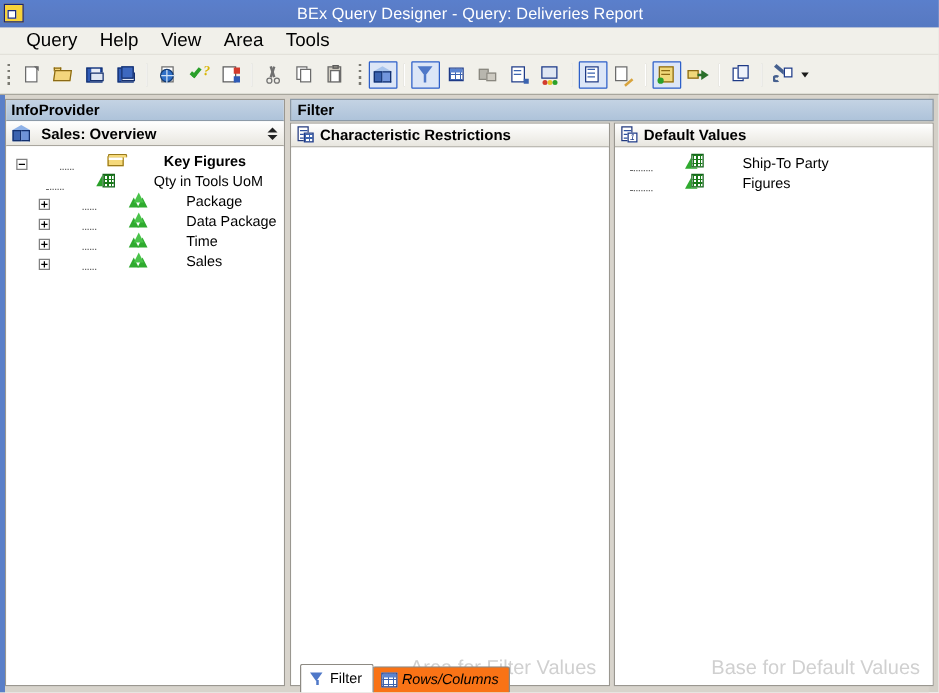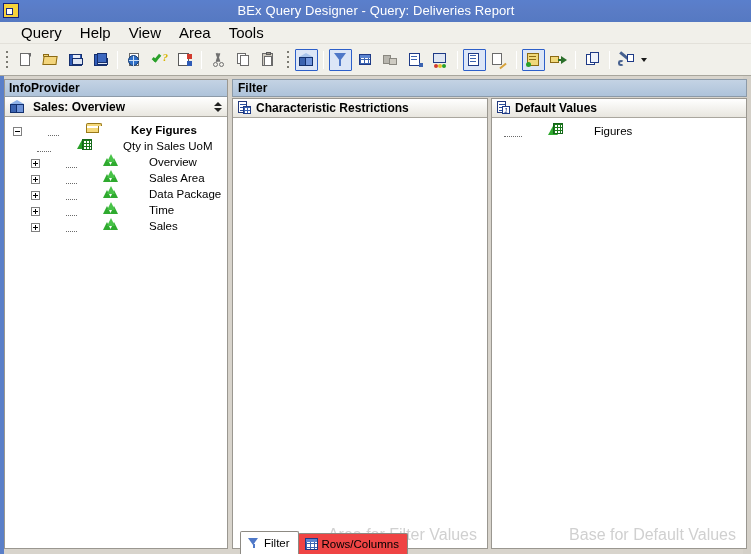--- a/index.html
+++ b/index.html
@@ -389,21 +389,21 @@
     padding: 0 8px 0 6px;
     font-size: 11.5px;
     border: 1px solid #8d8a83;
     border-bottom: none;
     margin-right: -1px;
     cursor: default;
     white-space: nowrap;
     border-radius: 2px 2px 0 0;
   }
   .tab.active { background: #ffffff; color: #000; height: 23px; z-index: 2; }
-  .tab.inactive { background: #ef4444; color: #000; }
+  .tab.inactive { background: #f97316; color: #000; font-style: italic; }
   .tab .tab-ic { margin-right: 4px; flex: 0 0 auto; }
 
   
   .ic-funnel { width: 13px; height: 13px; position: relative; }
   .ic-funnel .f {
     position: absolute; left: 1px; top: 1px;
     width: 0; height: 0;
     border-left: 5.5px solid transparent;
     border-right: 5.5px solid transparent;
     border-top: 7px solid #4f78c8;
@@ -879,45 +879,35 @@
             </span>
           <span class="lbl">Key Figures</span>
         </div>
 
         <div class="trow" style="padding-left:32px;">
           <span class="dashline" style="width:14px;"></span>
           <span class="icon16 ic-kf">
               <i class="tri"></i>
               <i class="grid"></i>
             </span>
-          <span class="lbl">Qty in Sales UoM</span>
+          <span class="lbl">Qty in Tools UoM</span>
         </div>
 
 
         <div class="trow" style="padding-left:26px;">
           <span class="expander plus"></span>
           <span class="dashline"></span>
           <span class="icon16 ic-dim">
               <i class="a"></i>
               <i class="b"></i>
               <i class="c"></i>
             </span>
-          <span class="lbl">Overview</span>
+          <span class="lbl">Package</span>
         </div>
 
-        <div class="trow" style="padding-left:26px;">
-          <span class="expander plus"></span>
-          <span class="dashline"></span>
-          <span class="icon16 ic-dim">
-              <i class="a"></i>
-              <i class="b"></i>
-              <i class="c"></i>
-            </span>
-          <span class="lbl">Sales Area</span>
-        </div>
 
         <div class="trow" style="padding-left:26px;">
           <span class="expander plus"></span>
           <span class="dashline"></span>
           <span class="icon16 ic-dim">
               <i class="a"></i>
               <i class="b"></i>
               <i class="c"></i>
             </span>
           <span class="lbl">Data Package</span>
@@ -969,20 +959,28 @@
         <div class="subpane">
           <div class="subpane-head">
             <span class="ic-doc">
               <i class="page"></i>
                 <i class="badge one">1</i>
             </span>
             <span class="sh-label">Default Values</span>
           </div>
           <div class="subpane-body">
 
+            <div class="trow" style="padding-left:12px;">
+              <span class="dashline" style="width:18px;"></span>
+              <span class="icon16 ic-char">
+                  <i class="tri"></i>
+                  <i class="grid"></i>
+                </span>
+              <span class="lbl">Ship-To Party</span>
+            </div>
 
             <div class="trow" style="padding-left:12px;">
               <span class="dashline" style="width:18px;"></span>
               <span class="icon16 ic-char">
                   <i class="tri"></i>
                   <i class="grid"></i>
                 </span>
               <span class="lbl">Figures</span>
             </div>
 

